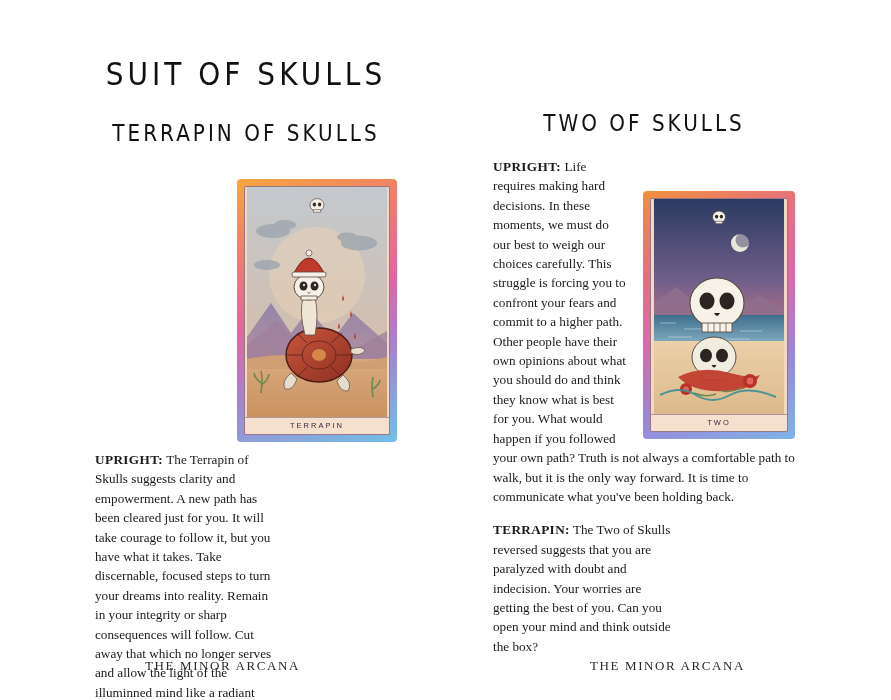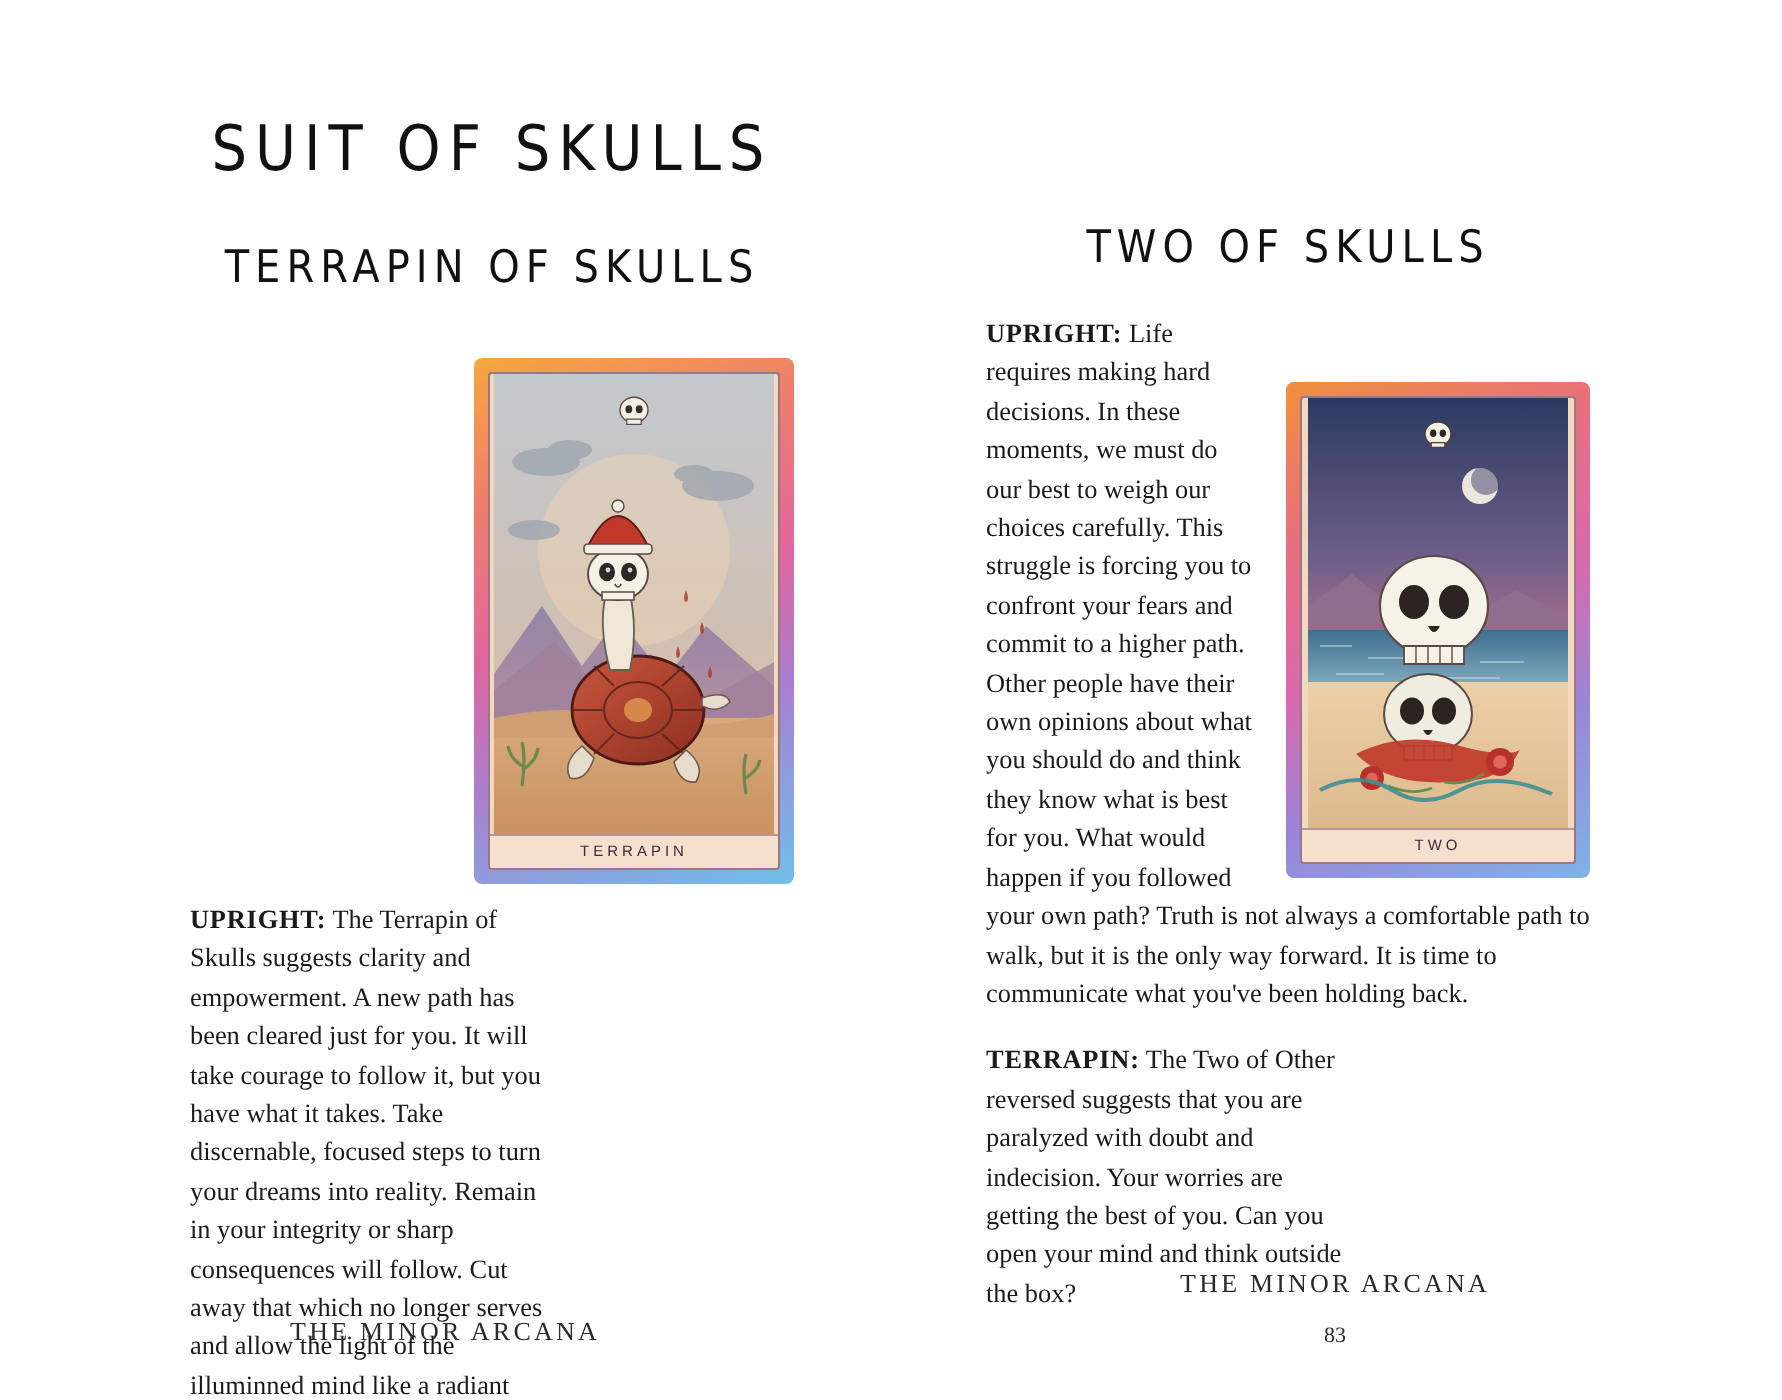--- a/index.html
+++ b/index.html
@@ -353,24 +353,23 @@
       </div>
 
       <div class="right-upright body-block">
         <p class="para">
           <span class="label">UPRIGHT:</span><span> Life requires making hard decisions. In these moments, we must do our best to weigh our choices carefully. This struggle is forcing you to confront your fears and commit to a higher path. Other people have their own opinions about what you should do and think they know what is best for you. What would happen if you followed your own path? Truth is not always a comfortable path to walk, but it is the only way forward. It is time to communicate what you've been holding back.</span>
         </p>
       </div>
 
       <div class="right-reversed body-block">
         <p class="para">
-          <span class="label">TERRAPIN:</span><span> The Two of Other reversed suggests that you are paralyzed with doubt and indecision. Your worries are getting the best of you. Can you open your mind and think outside the box?</span>
+          <span class="label">TERRAPIN:</span><span> The Two of Skulls reversed suggests that you are paralyzed with doubt and indecision. Your worries are getting the best of you. Can you open your mind and think outside the box?</span>
         </p>
       </div>
     </div>
 
     <div class="footer">
       <div class="footer-label">THE MINOR ARCANA</div>
-      <div class="footer-num">83</div>
     </div>
   </div>
 
 </div>
 
 </body></html>

